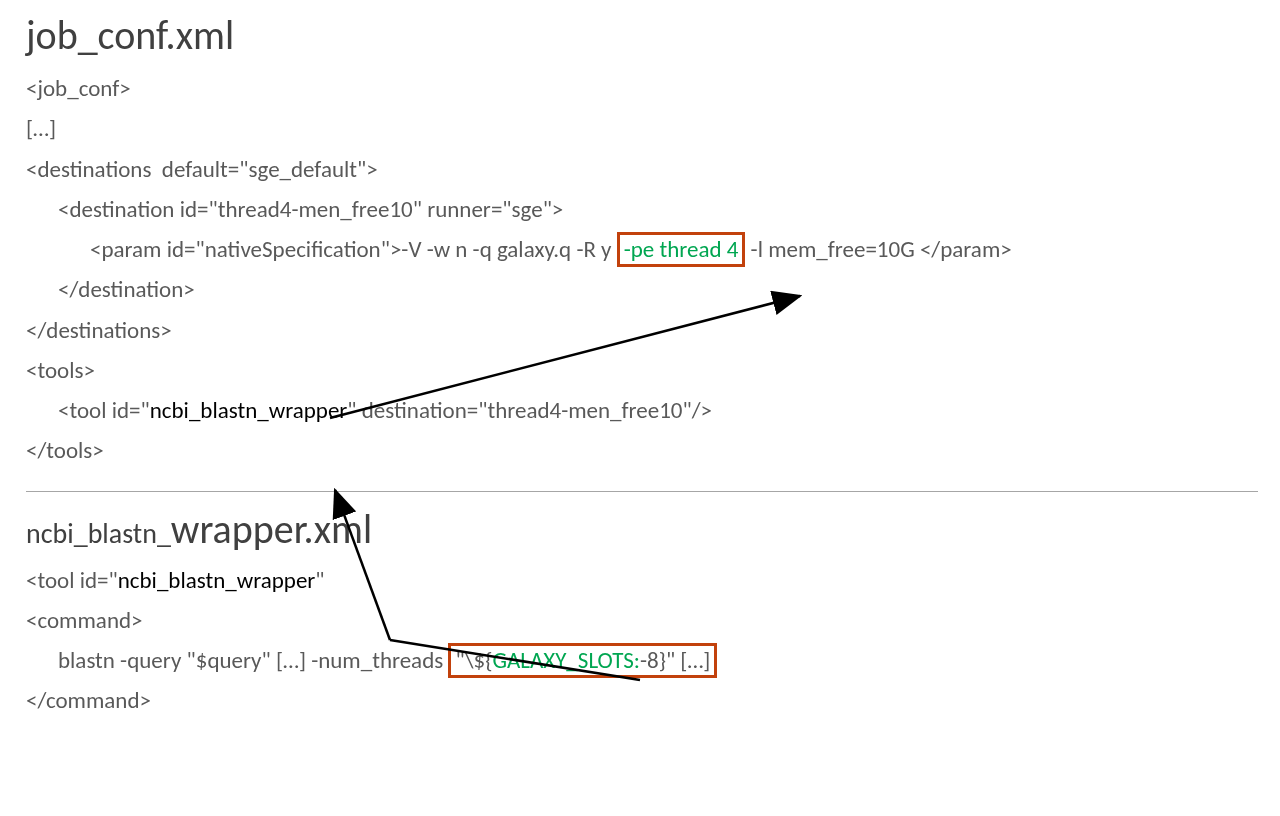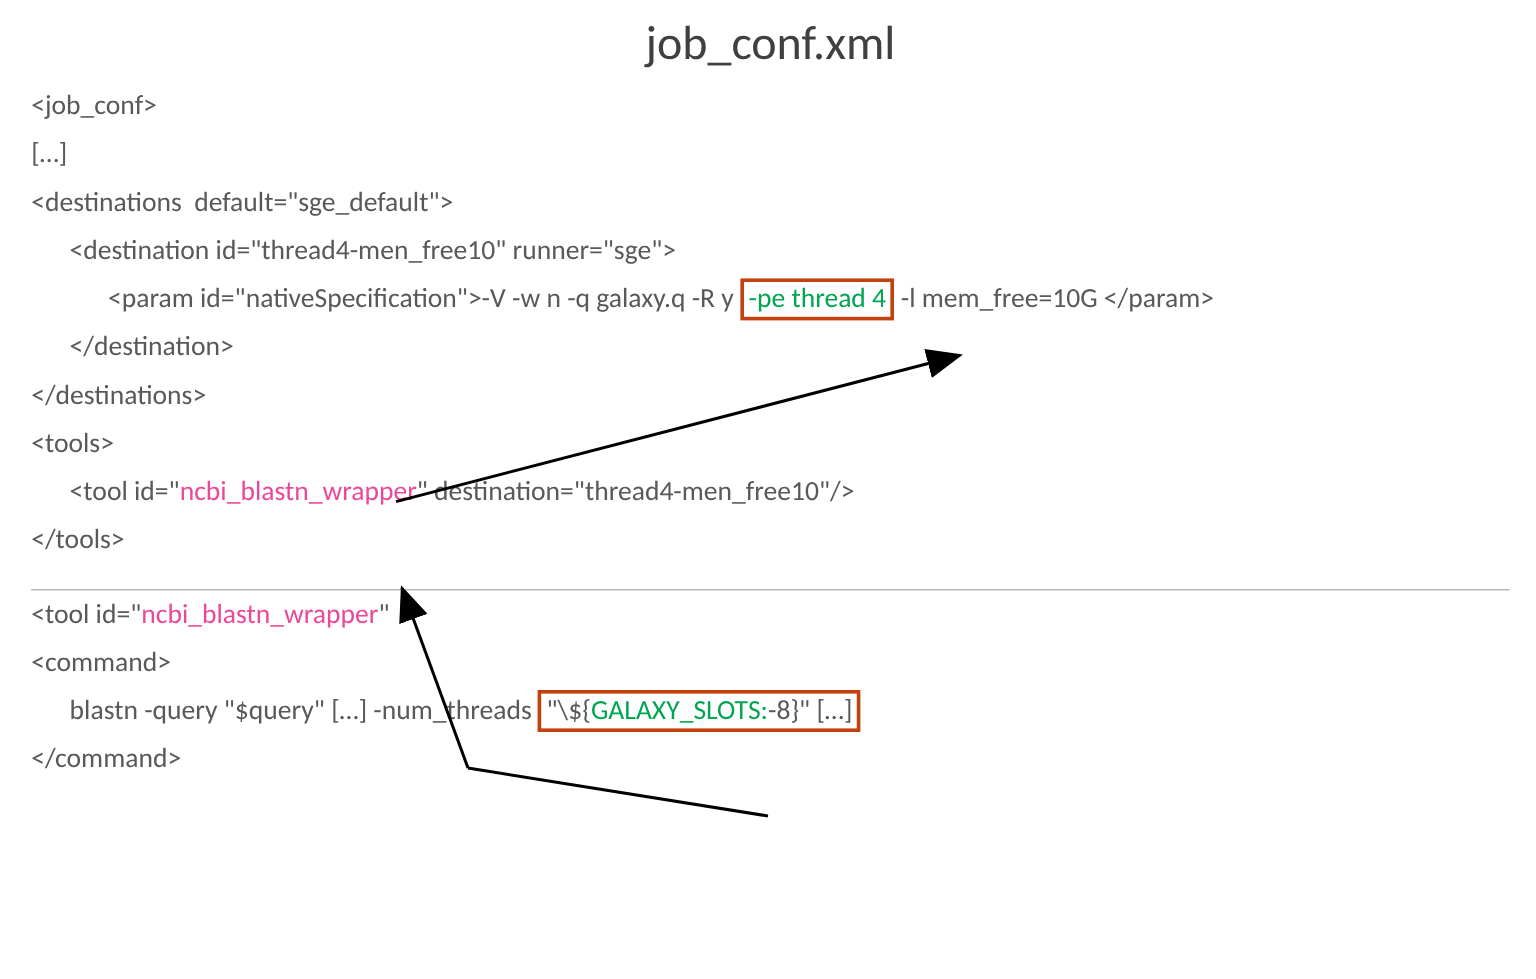--- a/index.html
+++ b/index.html
@@ -16,40 +16,39 @@
     left: 26px;
     top: 12px;
     width: 1232px;
   }
   .title1 {
     font-size: 40px;
     font-weight: 400;
     color: #404040;
     margin-bottom: 8px;
     line-height: 1.2;
-    text-align: center;
   }
   .title2 {
     font-size: 40px;
     font-weight: 400;
     color: #404040;
     margin-top: 14px;
     margin-bottom: 6px;
     line-height: 1.2;
   }
   .title2 .small {
     font-size: 28px;
   }
   .code {
     font-size: 23px;
     line-height: 1.75;
     color: #595959;
     white-space: pre;
   }
-  .orange { color: #ec4899; }
+  .orange { color: #000000; }
   .green { color: #00a651; }
   .boxed {
     border: 3px solid #c2410c;
     padding: 2px 4px;
     display: inline-block;
     line-height: 1.1;
   }
   hr.divider {
     border: none;
     border-top: 1.5px solid #a6a6a6;
@@ -78,20 +77,21 @@
 <span class="indent1">&lt;destination id="thread4-men_free10" runner="sge"&gt;</span>
 <span class="indent2">&lt;param id="nativeSpecification"&gt;-V -w n -q galaxy.q -R y </span><span class="boxed"><span class="green">-pe thread 4</span></span><span> -l mem_free=10G &lt;/param&gt;</span>
 <span class="indent1">&lt;/destination&gt;</span>
 <span>&lt;/destinations&gt;</span>
 <span>&lt;tools&gt;</span>
 <span class="indent1">&lt;tool id="</span><span class="orange">ncbi_blastn_wrapper</span><span>" destination="thread4-men_free10"/&gt;</span>
 <span>&lt;/tools&gt;</span></div>
 
   <hr class="divider">
 
+  <div class="title2"><span class="small">ncbi_blastn_</span><span>wrapper.xml</span></div>
   <div class="code"><span>&lt;tool id="</span><span class="orange">ncbi_blastn_wrapper</span><span>"</span>
 <span>&lt;command&gt;</span>
 <span class="indent1">blastn -query "$query" […] -num_threads </span><span class="boxed"><span>"\${</span><span class="green">GALAXY_SLOTS:</span><span>-8}" […]</span></span>
 <span>&lt;/command&gt;</span></div>
 </div>
 
 <svg class="arrows">
   <defs>
     <marker id="arrowhead" markerWidth="12" markerHeight="10" refX="11" refY="5" orient="auto">
       <polygon points="0 0, 12 5, 0 10" fill="#000000"></polygon>

